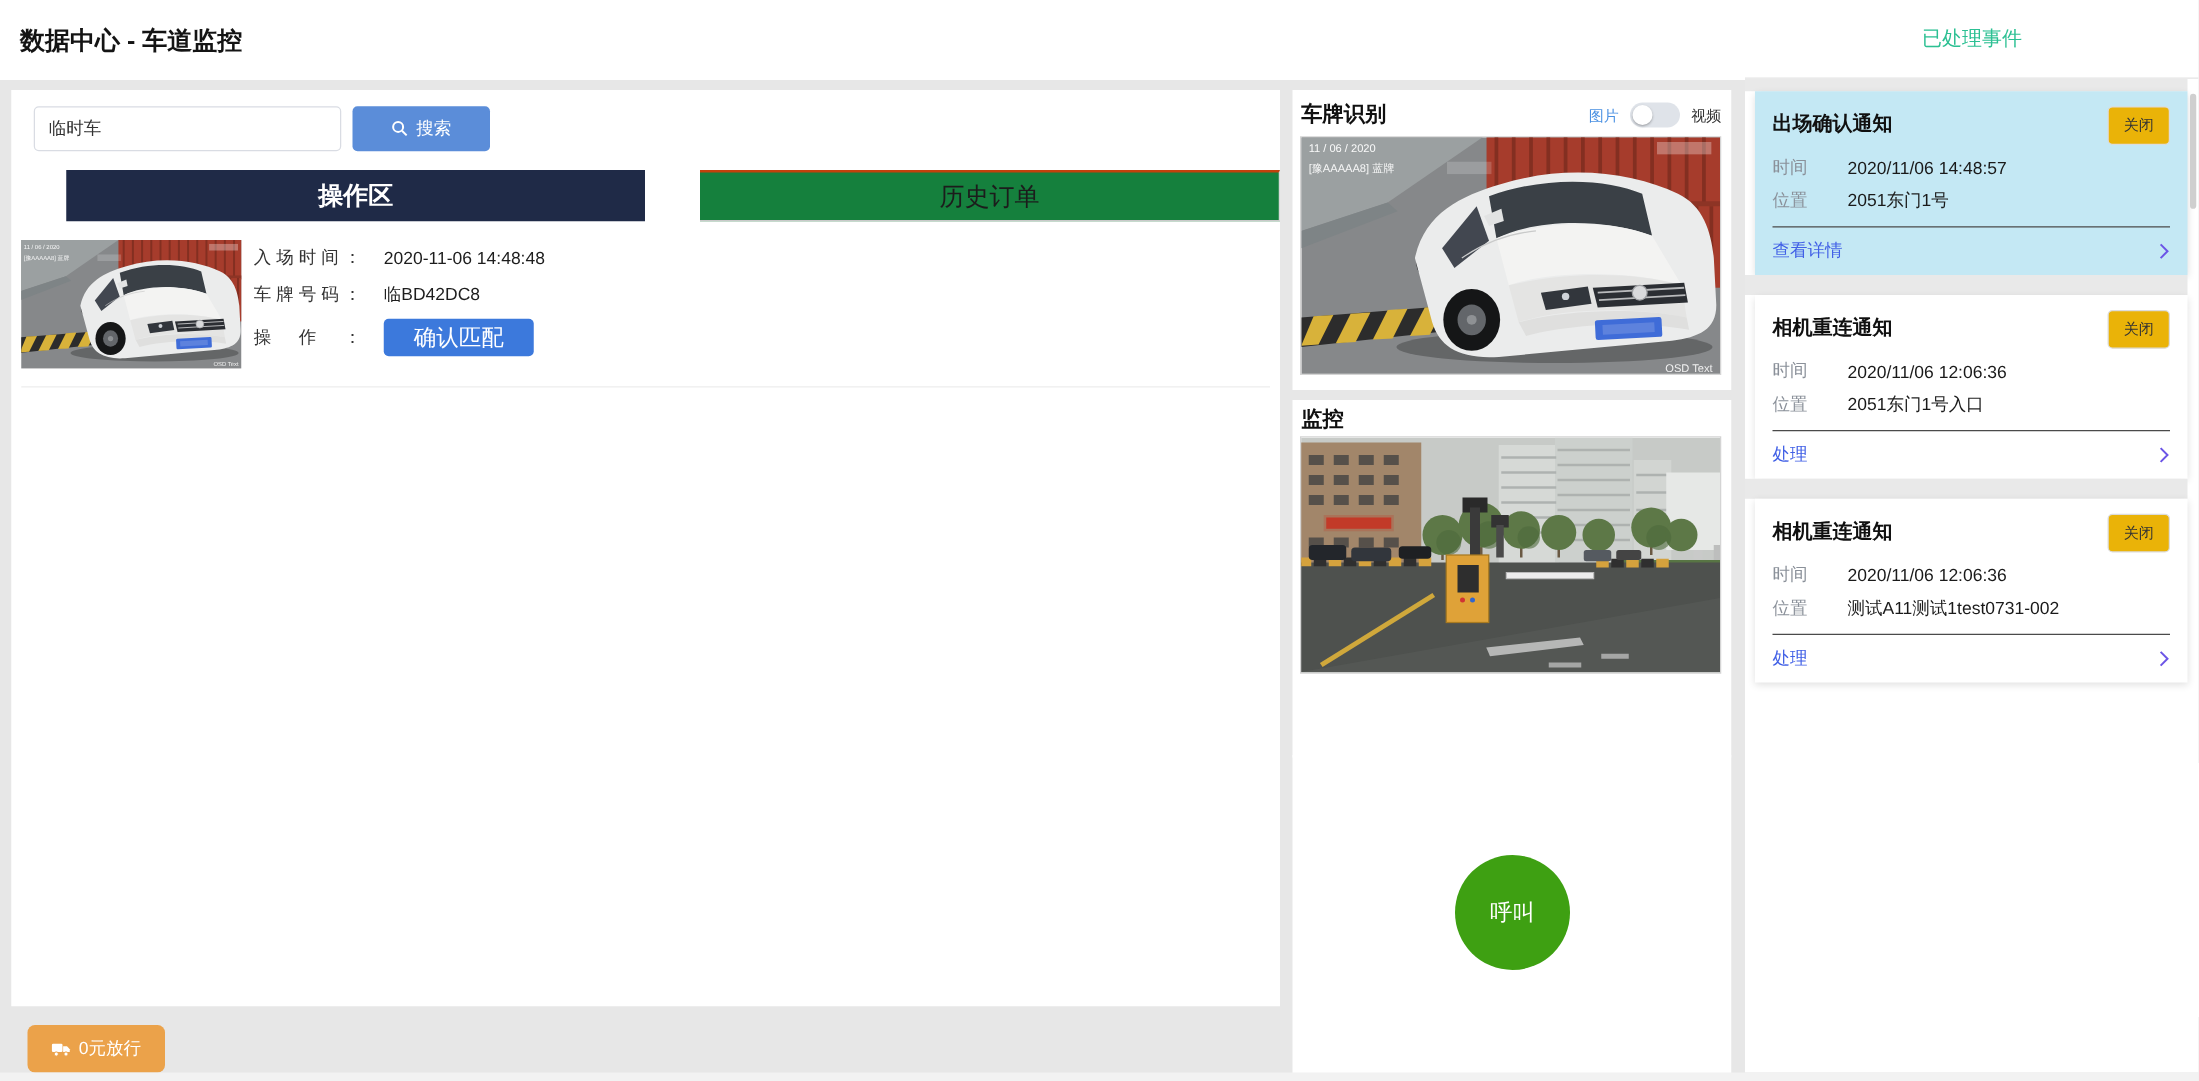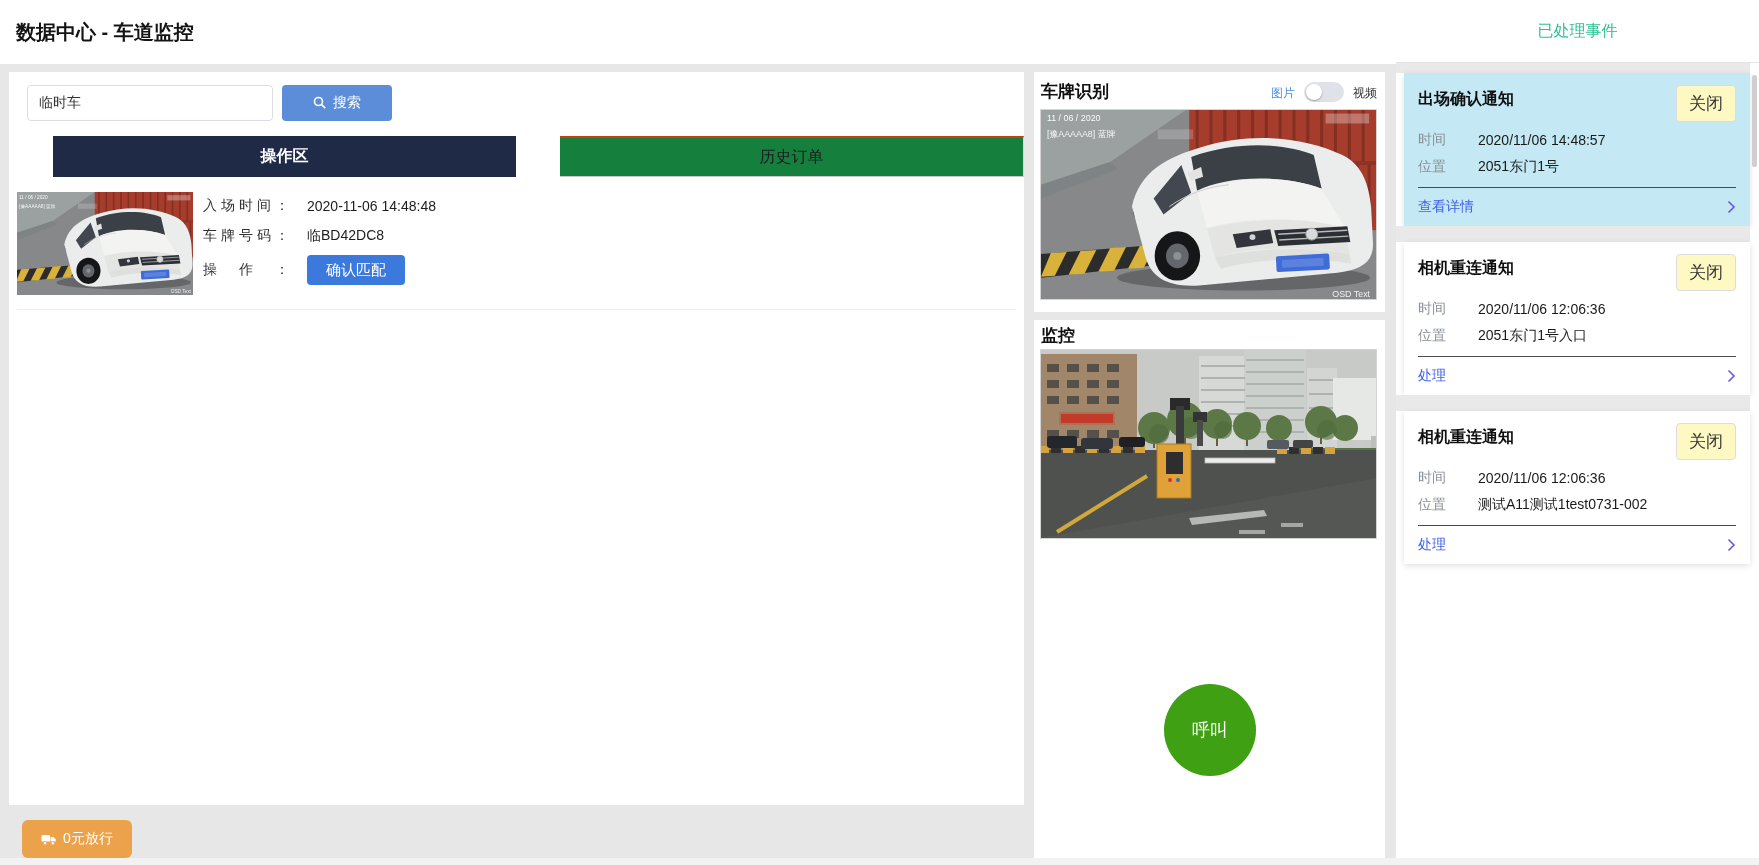--- a/index.html
+++ b/index.html
@@ -9,31 +9,31 @@
   .header{position:absolute;left:0;top:0;width:1396px;height:64px;background:#fff;}
   .page-title{margin:0;padding:19px 0 0 16px;font-size:20px;font-weight:bold;color:#141414;}
   
   .left-panel{position:absolute;left:9px;top:72px;width:1015px;height:733px;background:#fff;}
   .search-row{padding:13px 0 0 18px;display:flex;align-items:center;}
   .search-input{width:246px;height:36px;border:1px solid #d9dce3;border-radius:4px;padding:0 11px;
       font-size:14px;color:#333;box-sizing:border-box;outline:none;font-family:inherit;}
   .search-btn{margin-left:9px;width:110px;height:36px;background:#5b8dd9;color:#fff;border:none;
       border-radius:4px;font-size:14px;display:flex;align-items:center;justify-content:center;gap:6px;cursor:pointer;font-family:inherit;}
   .op-tabs{margin-top:15px;height:41px;display:flex;}
-  .op-tab{flex:1;display:flex;align-items:center;justify-content:center;font-size:16px;cursor:pointer;box-sizing:border-box;margin-left:44px;}
+  .op-tab{flex:1;display:flex;align-items:center;justify-content:center;font-size:20px;cursor:pointer;box-sizing:border-box;margin-left:44px;}
   .op-tab.active{background:#1f2a47;color:#fff;font-weight:bold;}
   .op-tab.inactive{background:#15803d;color:#1c1c1c;border-top:2px solid #c2410c;border-bottom:1px solid #c9c9c9;border-right:1px solid #d9d9d9;font-family:Liberation Serif, serif;}
   .entry-row{margin-top:15px;margin-left:8px;margin-right:8px;padding-bottom:14px;display:flex;border-bottom:1px solid #ededed;}
   .thumb{width:176px;height:103px;display:block;flex:none;}
   .entry-fields{margin-left:10px;padding-top:3px;font-size:14px;}
   .frow{display:flex;align-items:center;margin-bottom:8px;min-height:22px;}
   .f-label{width:86px;color:#333;text-align:justify;text-align-last:justify;margin-right:18px;flex:none;}
   .f-value{color:#1d1d1d;}
-  .confirm-btn{width:98px;height:30px;background:#3c79dc;color:#fff;border:none;border-radius:4px;
-      font-size:15px;cursor:pointer;font-family:inherit;}
+  .confirm-btn{width:120px;height:30px;background:#3c79dc;color:#fff;border:none;border-radius:4px;
+      font-size:18px;cursor:pointer;font-family:inherit;}
   .release-btn{position:absolute;left:22px;top:820px;width:110px;height:38px;background:#eba24a;border:none;
       border-radius:6px;color:#fff;font-size:14px;display:flex;align-items:center;justify-content:center;gap:6px;cursor:pointer;font-family:inherit;}
   
   .mcard{position:absolute;left:1034px;width:351px;background:#fff;}
   .plate-card{top:72px;height:240px;}
   .card-head{display:flex;justify-content:space-between;align-items:center;padding:8px 8px 0 7px;}
   .card-title{font-size:17px;font-weight:bold;color:#101010;}
   .mode-row{display:flex;align-items:flex-end;gap:9px;font-size:12px;margin-left:28px;}
   .mode-img{color:#4a90e2;cursor:pointer;}
   .mode-video{color:#333;cursor:pointer;}
@@ -55,21 +55,21 @@
   .side-tab.pending{color:#f5222d;font-weight:bold;}
   .side-tab.pending::after{content:'';position:absolute;left:0;right:0;bottom:-2px;height:3px;background:#5a8ed8;}
   .side-tab.done{color:#2cc093;}
   .gap{height:10px;background:#e9e9e9;width:354px;}
   .gap2{height:16px;background:#e9e9e9;width:354px;}
   .ecard{margin-left:8px;width:346px;background:#fff;box-sizing:border-box;padding:12px 14px 10px 14px;
       box-shadow:0 2px 6px rgba(0,0,0,.12);}
   .ecard.highlight{background:#c4e8f4;}
   .ecard-head{display:flex;justify-content:space-between;align-items:flex-start;}
   .ecard-title{font-size:16px;font-weight:bold;color:#101010;padding-top:4px;}
-  .close-btn{background:#fef9c3;border:1px solid #dcdcdc;border-radius:4px;font-size:17px;color:#333;
+  .close-btn{background:#eab308;border:1px solid #dcdcdc;border-radius:4px;font-size:12px;color:#333;
       padding:6px 12px;cursor:pointer;font-family:inherit;}
   .erow{display:flex;margin-top:9px;font-size:14px;align-items:center;}
   .erow .lbl{width:46px;color:#8a9099;margin-right:14px;flex:none;}
   .erow .val{color:#1a1a1a;}
   .edivider{margin-top:11px;border-top:1px solid #4a4a4a;}
   .eaction{display:flex;justify-content:space-between;align-items:center;padding-top:10px;font-size:14px;}
   .eaction .link{color:#4160e6;cursor:pointer;}
   .scroll-thumb{position:absolute;right:2px;top:75px;width:5px;height:92px;border-radius:3px;background:#cfcfcf;cursor:pointer;}
   .bottom-strip{position:absolute;left:0;top:858px;width:1759px;height:7px;background:#f2f2f2;}
   .svgdefs{position:absolute;width:0;height:0;overflow:hidden;}

